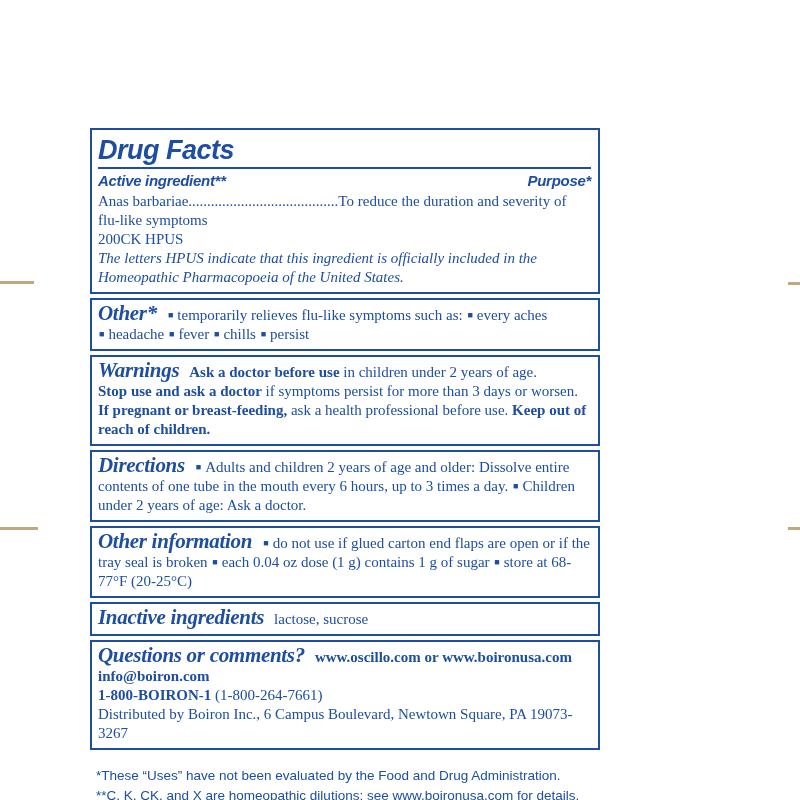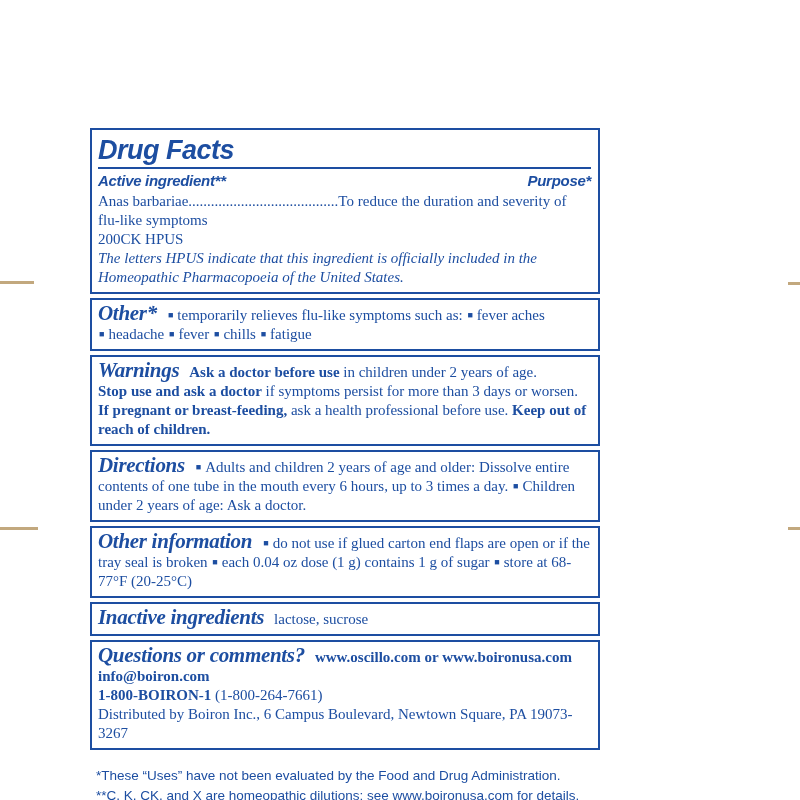--- a/index.html
+++ b/index.html
@@ -101,21 +101,21 @@
       <div class="box">
         <div class="title">Drug Facts</div>
         <div class="rule"></div>
         <div class="headrow">
           <span class="bighead">Active ingredient**</span>
           <span class="bighead">Purpose*</span>
         </div>
         <p class="body"><span>Anas barbariae........................................To reduce the duration and severity of flu-like symptoms</span><br><span>200CK HPUS</span><br><span class="i">The letters HPUS indicate that this ingredient is officially included in the Homeopathic Pharmacopoeia of the United States.</span></p>
       </div>
       <div class="box">
-        <p class="body"><span class="heading">Other*</span><span class="sq">■</span><span>temporarily relieves flu-like symptoms such as: </span><span class="sq">■</span><span>fever aches </span><span class="sq">■</span><span>headache </span><span class="sq">■</span><span>fever </span><span class="sq">■</span><span>chills </span><span class="sq">■</span><span>fatigue</span></p>
+        <p class="body"><span class="heading">Other*</span><span class="sq">■</span><span>temporarily relieves flu-like symptoms such as: </span><span class="sq">■</span><span>every aches </span><span class="sq">■</span><span>headache </span><span class="sq">■</span><span>fever </span><span class="sq">■</span><span>chills </span><span class="sq">■</span><span>persist</span></p>
       </div>
       <div class="box">
         <p class="body"><span class="heading">Warnings</span><span class="b">Ask a doctor before use</span><span> in children under 2 years of age.</span><br><span class="b">Stop use and ask a doctor</span><span> if symptoms persist for more than 3 days or worsen.</span><br><span class="b">If pregnant or breast-feeding,</span><span> ask a health professional before use. </span><span class="b">Keep out of reach of children.</span></p>
       </div>
       <div class="box">
         <p class="body"><span class="heading">Directions</span><span class="sq">■</span><span>Adults and children 2 years of age and older: Dissolve entire contents of one tube in the mouth every 6 hours, up to 3 times a day. </span><span class="sq">■</span><span>Children under 2 years of age: Ask a doctor.</span></p>
       </div>
       <div class="box">
         <p class="body"><span class="heading">Other information</span><span class="sq">■</span><span>do not use if glued carton end flaps are open or if the tray seal is broken </span><span class="sq">■</span><span>each 0.04 oz dose (1 g) contains 1 g of sugar </span><span class="sq">■</span><span>store at 68-77°F (20-25°C)</span></p>
       </div>

